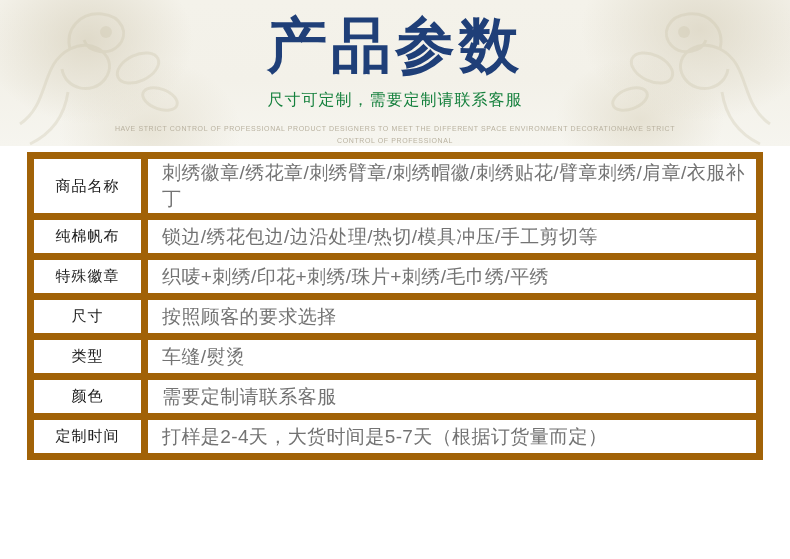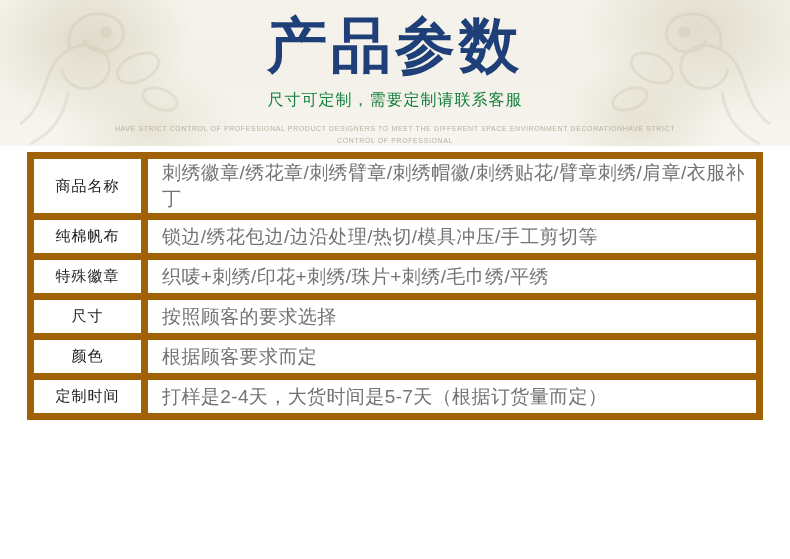--- a/index.html
+++ b/index.html
@@ -157,22 +157,26 @@
         </tr>
         <tr>
           <td class="k">特殊徽章</td>
           <td class="v">织唛+刺绣/印花+刺绣/珠片+刺绣/毛巾绣/平绣</td>
         </tr>
         <tr>
           <td class="k">尺寸</td>
           <td class="v">按照顾客的要求选择</td>
         </tr>
         <tr>
+          <td class="k">类型</td>
+          <td class="v">车缝/熨烫</td>
+        </tr>
+        <tr>
           <td class="k">颜色</td>
-          <td class="v">根据顾客要求而定</td>
+          <td class="v">需要定制请联系客服</td>
         </tr>
         <tr>
           <td class="k">定制时间</td>
           <td class="v">打样是2-4天，大货时间是5-7天（根据订货量而定）</td>
         </tr>
       </tbody>
     </table>
   </div>
 
 </div>

